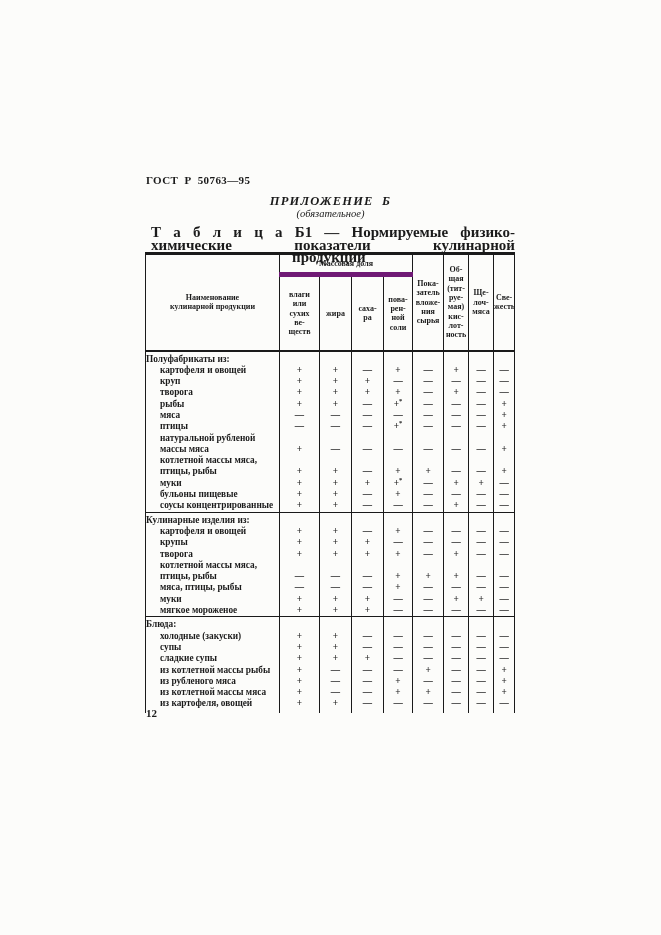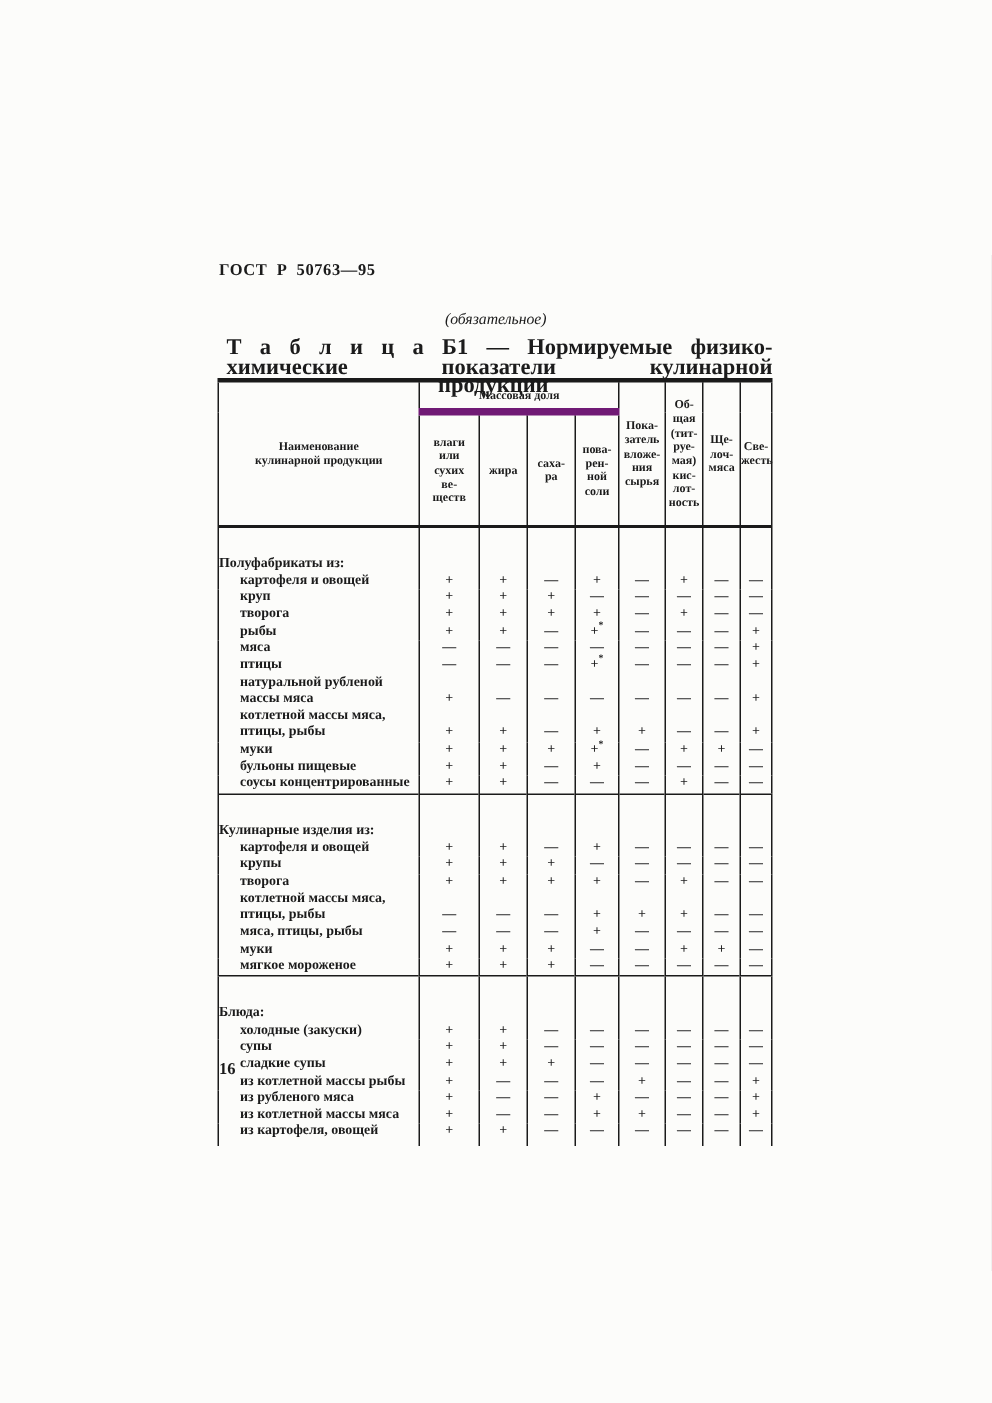--- a/index.html
+++ b/index.html
@@ -47,34 +47,35 @@
   tr.subhdr{height:76px;}
   table.indicators td{
     border-left:1px solid #1a1a1a;
     font-size:9.3px;line-height:11.3px;vertical-align:bottom;
     padding:0;
   }
   td.val{text-align:center;font-size:9.6px;font-weight:bold;}
   td.val sup{font-size:6.5px;line-height:0;vertical-align:super;}
   td.name{font-weight:bold;padding-left:4px;padding-right:2px;}
   td.name.item{padding-left:14px;}
-  tr.section-start td{border-top:1px solid #1a1a1a;padding-top:19px;}
+  tr.section-start td{border-top:1px solid #1a1a1a;padding-top:2px;}
   tr.row-last td{padding-bottom:3px;}
   .page-number{
     position:absolute;left:146px;top:707px;
     font-size:11px;font-weight:bold;
   }
 </style>
 </head>
 <body>
 
 <div class="page">
 
   <div class="gost-header">ГОСТ Р 50763—95</div>
 
+  <div class="appendix-title">ПРИЛОЖЕНИЕ Б</div>
   <div class="appendix-subtitle">(обязательное)</div>
 
   <div class="table-caption">
     <div class="cap-line1">Т а б л и ц а   Б1 — Нормируемые физико-химические показатели кулинарной</div>
     <div class="cap-line2">продукции</div>
   </div>
 
   <table class="indicators">
     <colgroup>
       <col style="width:134px">
@@ -431,15 +432,15 @@
           <td class="val">—</td>
           <td class="val">—</td>
           <td class="val">—</td>
           <td class="val">—</td>
           <td class="val">—</td>
           <td class="val">—</td>
         </tr>
       </tbody>
   </table>
 
-  <div class="page-number">16</div>
+  <div class="page-number">12</div>
 
 </div>
 
 </body></html>

